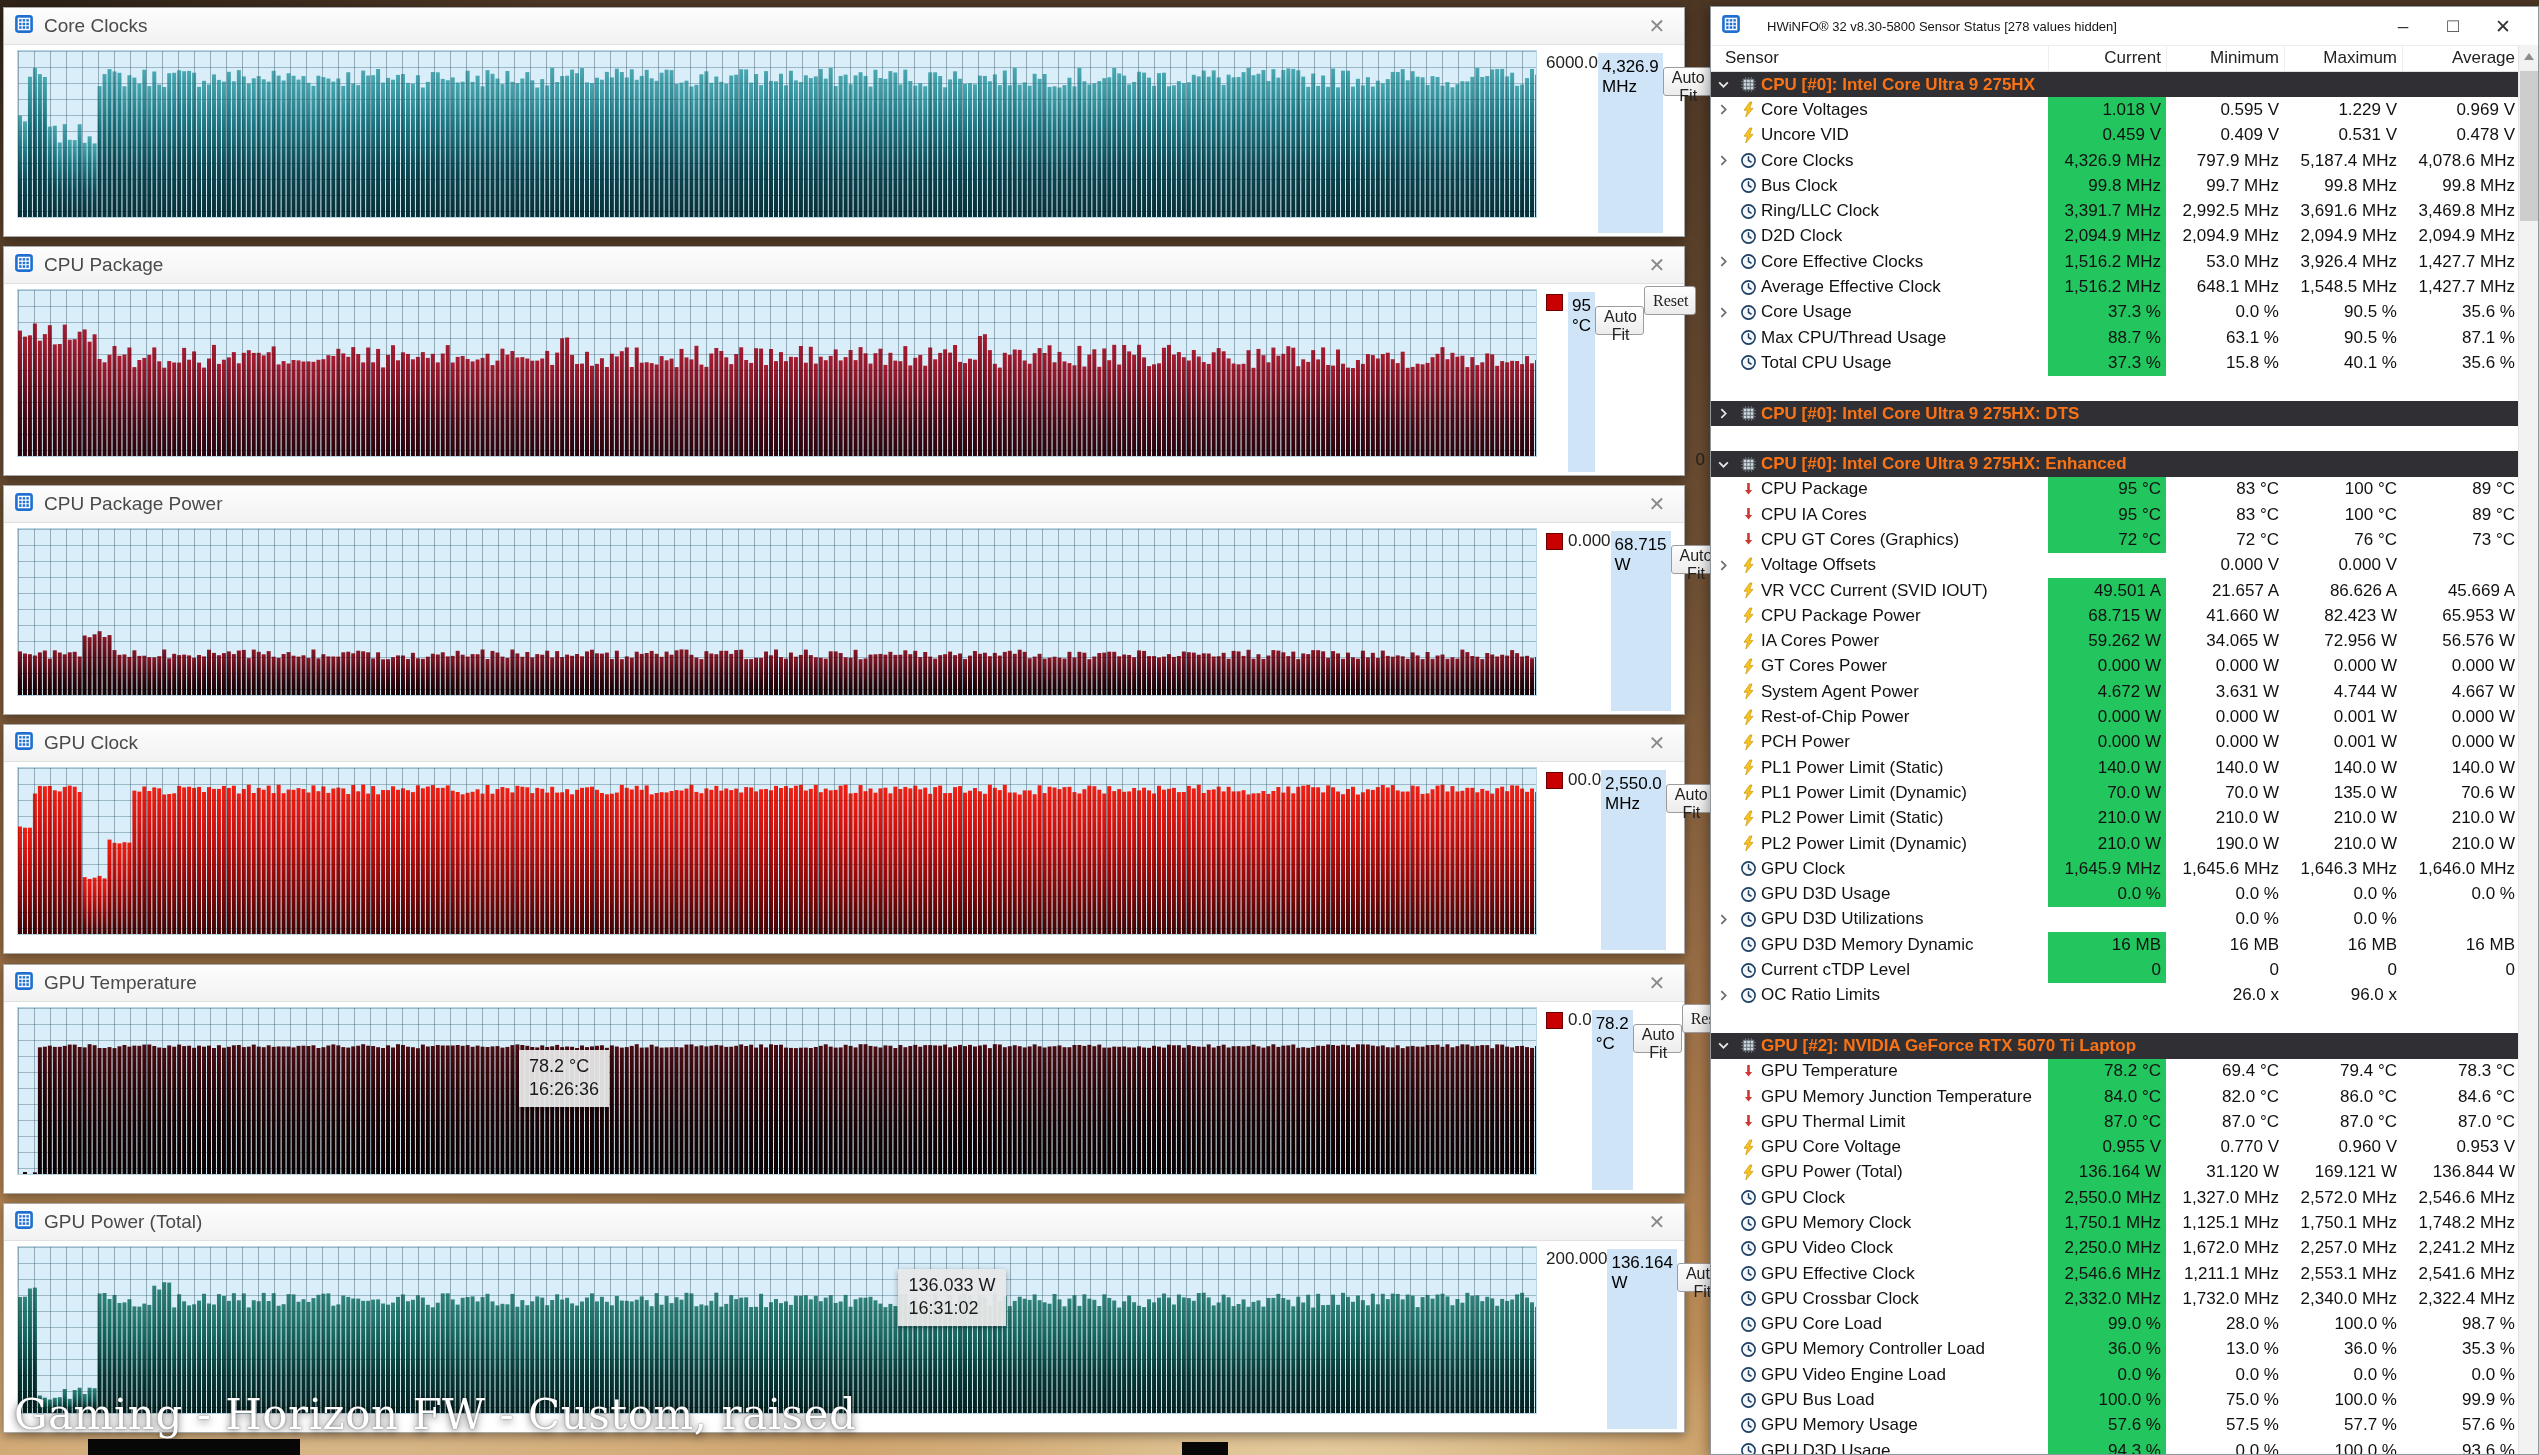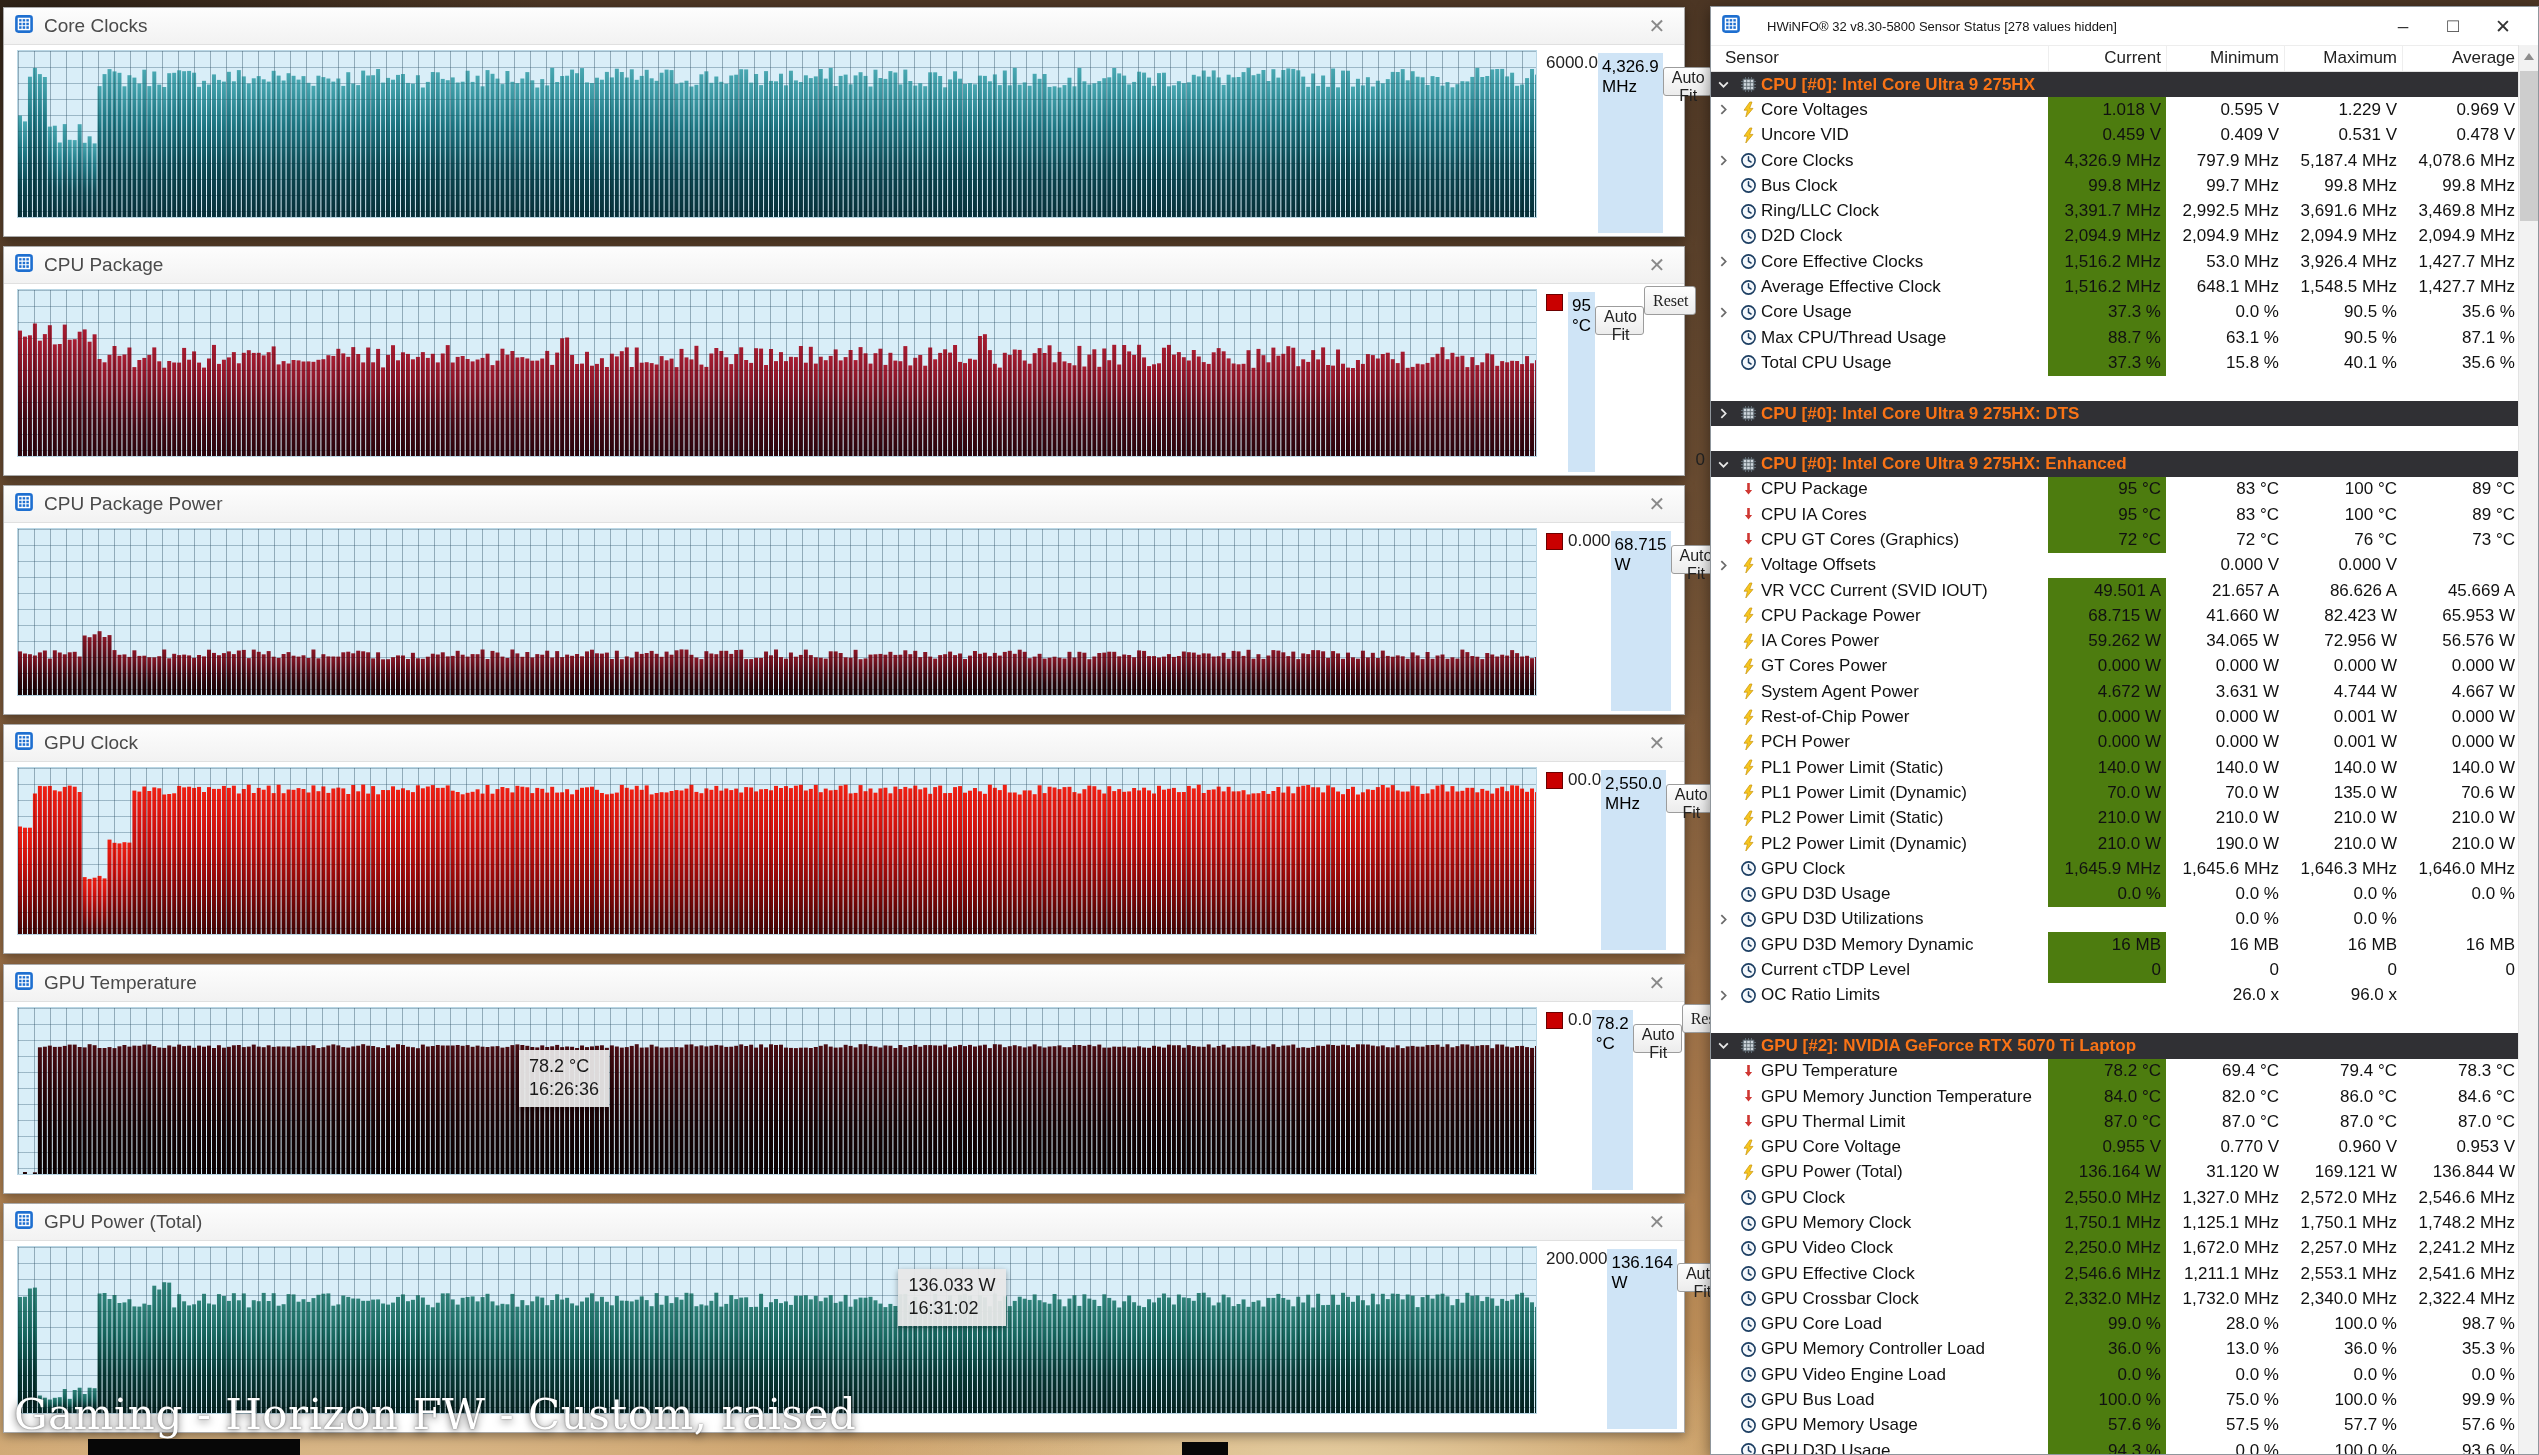--- a/index.html
+++ b/index.html
@@ -62,21 +62,21 @@
   .sw-body{position:absolute;top:65px;left:0;width:809px;bottom:0;overflow:hidden;font-size:17px;}
   .s-row{height:25.3px;display:flex;align-items:center;}
   .s-sec{height:25.3px;display:flex;align-items:center;background:#303034;color:#fff;font-weight:bold;}
   .s-gap{height:25.3px;}
   .s-chev{width:24px;flex:none;display:flex;align-items:center;justify-content:center;}
   .s-icon{width:26px;flex:none;display:flex;align-items:center;justify-content:center;}
   .s-label{flex:1;white-space:nowrap;overflow:hidden;color:#111;}
   .s-sec .s-label{color:#f97316;}
   .s-cell{width:118px;flex:none;height:100%;display:flex;align-items:center;justify-content:flex-end;
     padding-right:5px;box-sizing:border-box;color:#111;}
-  .s-cell.cur.hl{background:#4d7c0f;}
+  .s-cell.cur.hl{background:#22c55e;}
   .sw-scrollbar{position:absolute;top:38px;right:0;width:20px;bottom:0;background:#f2f2f2;border-left:1px solid #e3e3e3;box-sizing:border-box;}
   .sb-up{height:22px;display:flex;align-items:center;justify-content:center;}
   .sb-up:after{content:"";border-left:5px solid transparent;border-right:5px solid transparent;border-bottom:7px solid #8d8d8d;}
   .sb-thumb{position:absolute;top:26px;left:1px;width:18px;height:150px;background:#cdcdcd;}
 
   
   .caption{position:absolute;left:14px;top:1390px;z-index:40;
     font-family:"DejaVu Serif",serif;font-size:42px;color:#fff;letter-spacing:.5px;
     text-shadow:0 2px 8px rgba(0,0,0,.6),0 0 2px rgba(0,0,0,.5);}
   .strip{position:absolute;background:#070707;z-index:41;}

